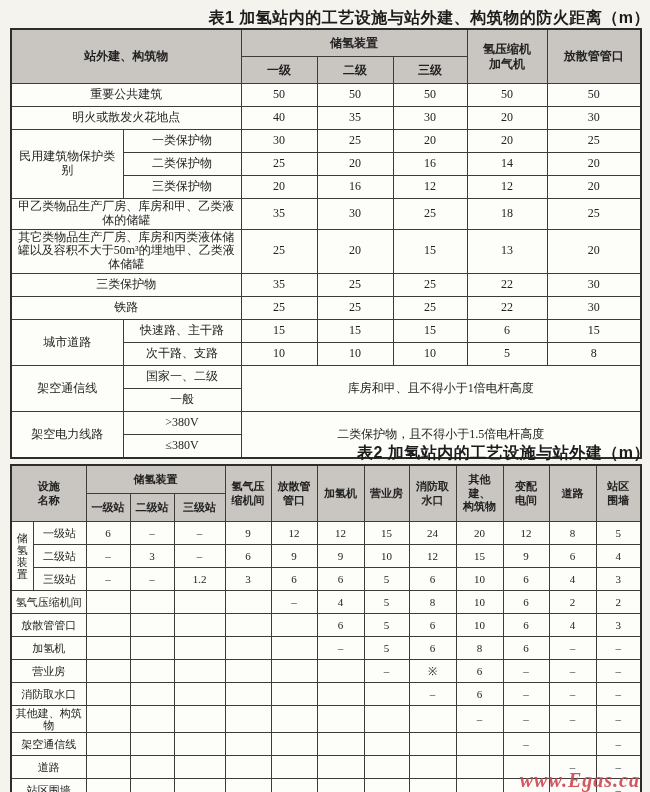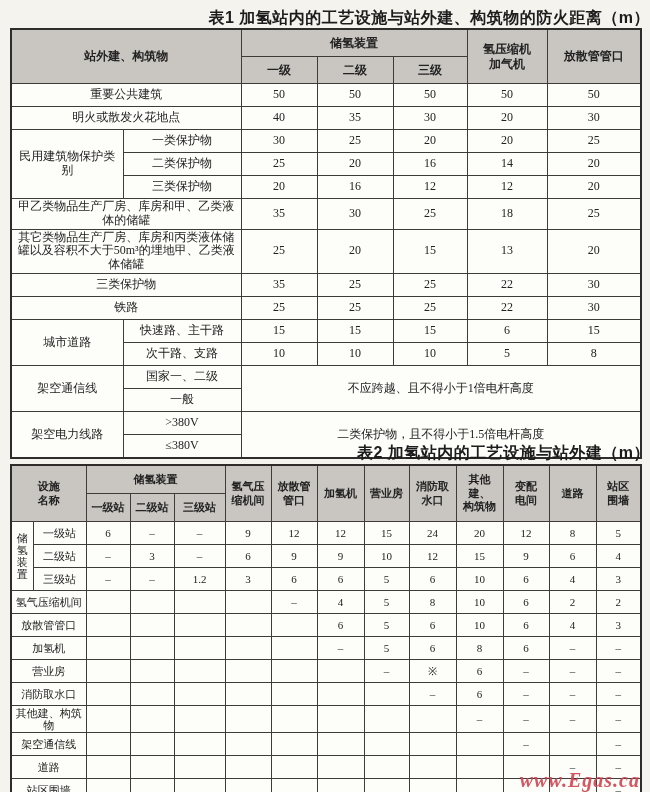--- a/index.html
+++ b/index.html
@@ -176,21 +176,21 @@
           <td>次干路、支路</td>
           <td>10</td>
           <td>10</td>
           <td>10</td>
           <td>5</td>
           <td>8</td>
         </tr>
         <tr>
           <td rowspan="2">架空通信线</td>
           <td>国家一、二级</td>
-          <td colspan="5" rowspan="2" class="note">不应跨越、且不得小于1倍电杆高度</td>
+          <td colspan="5" rowspan="2" class="note">库房和甲、且不得小于1倍电杆高度</td>
         </tr>
         <tr>
           <td>一般</td>
         </tr>
         <tr>
           <td rowspan="2">架空电力线路</td>
           <td>&gt;380V</td>
           <td colspan="5" rowspan="2" class="note">二类保护物，且不得小于1.5倍电杆高度</td>
         </tr>
         <tr>

